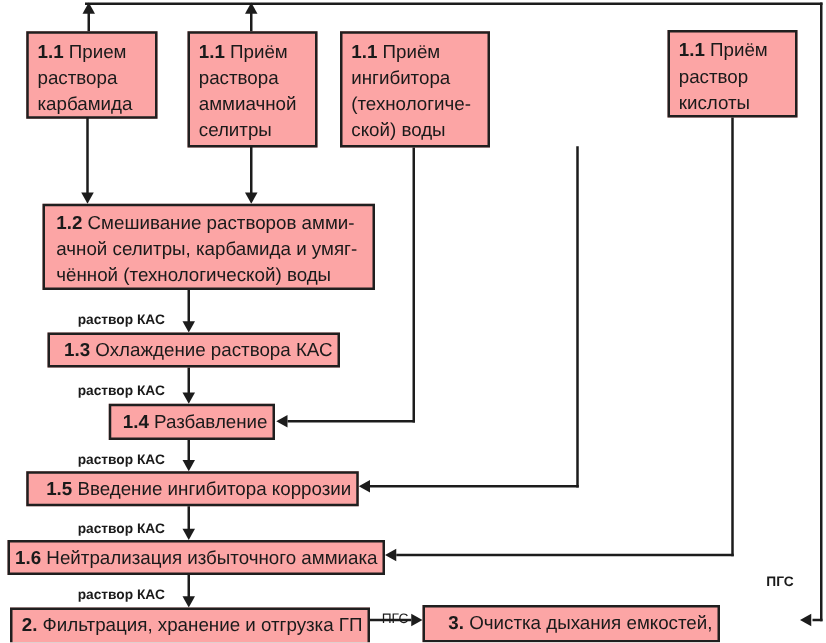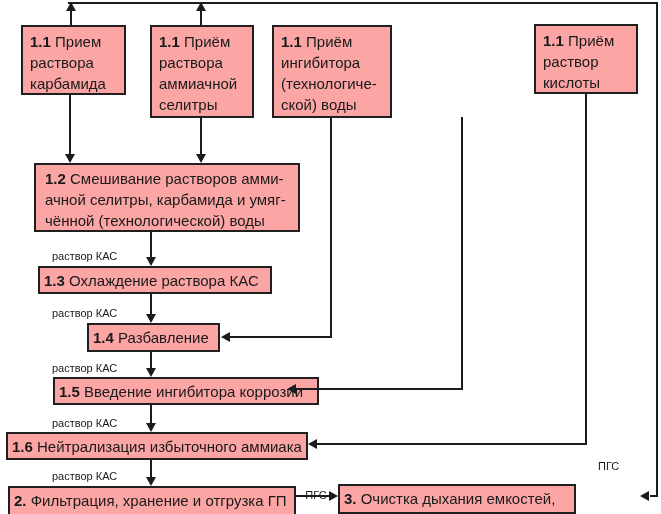--- a/index.html
+++ b/index.html
@@ -5,31 +5,31 @@
   html,body{margin:0;padding:0;background:#fff;}
   #stage{
     position:relative;width:661px;height:514px;background:#ffffff;
     overflow:hidden;font-family:"Liberation Sans",sans-serif;color:#1a1a1a;
   }
   .box{
     position:absolute;box-sizing:border-box;border:2px solid #1f1f1f;background:#fca5a5;
     font-size:15px;line-height:21px;padding:4px 7px;
   }
   .box .num{font-weight:700;}
-  .c1{text-align:left;padding:2px 4px;}
+  .c1{text-align:right;padding:2px 4px;}
   .hline,.vline{position:absolute;background:#1c1c1c;}
   .hline{height:2px;}
   .vline{width:2px;}
   .ah{position:absolute;width:0;height:0;}
   .ah-up{border-left:5px solid transparent;border-right:5px solid transparent;border-bottom:9px solid #1c1c1c;}
   .ah-down{border-left:5px solid transparent;border-right:5px solid transparent;border-top:9px solid #1c1c1c;}
   .ah-left{border-top:5px solid transparent;border-bottom:5px solid transparent;border-right:9px solid #1c1c1c;}
   .ah-right{border-top:5px solid transparent;border-bottom:5px solid transparent;border-left:9px solid #1c1c1c;}
   .flab{position:absolute;font-size:11px;line-height:13px;white-space:nowrap;}
-  .r{text-align:left;}
+  .r{text-align:center;font-weight:bold;}
   .c{text-align:center;}
 </style>
 </head>
 <body>
 
 <div id="stage">
 
   <div class="hline" style="left:68px;top:2px;width:590px;"></div>
   <div class="vline" style="left:656px;top:2px;height:495px;"></div>
   <div class="hline" style="left:650px;top:495px;width:8px;"></div>
@@ -86,21 +86,21 @@
   </div>
 
   <div class="vline" style="left:330px;top:118px;height:220px;"></div>
   <div class="hline" style="left:230px;top:336px;width:102px;"></div>
   <div class="ah ah-left" style="left:221px;top:332px;"></div>
 
   <div class="vline" style="left:150px;top:352px;height:18px;"></div>
   <div class="ah ah-down" style="left:146px;top:368px;"></div>
   <div class="flab r" style="left:52px;top:362px;width:90px;">раствор КАС</div>
 
-  <div class="box c1" style="left:21px;top:377px;width:266px;height:28px;margin-left:32px;">
+  <div class="box c1" style="left:21px;top:377px;width:266px;height:28px;">
     <span class="num">1.5</span>
     <span>Введение ингибитора коррозии</span>
   </div>
 
   <div class="vline" style="left:461px;top:117px;height:273px;"></div>
   <div class="hline" style="left:296px;top:388px;width:167px;"></div>
   <div class="ah ah-left" style="left:287px;top:384px;"></div>
 
   <div class="vline" style="left:150px;top:405px;height:20px;"></div>
   <div class="ah ah-down" style="left:146px;top:423px;"></div>

